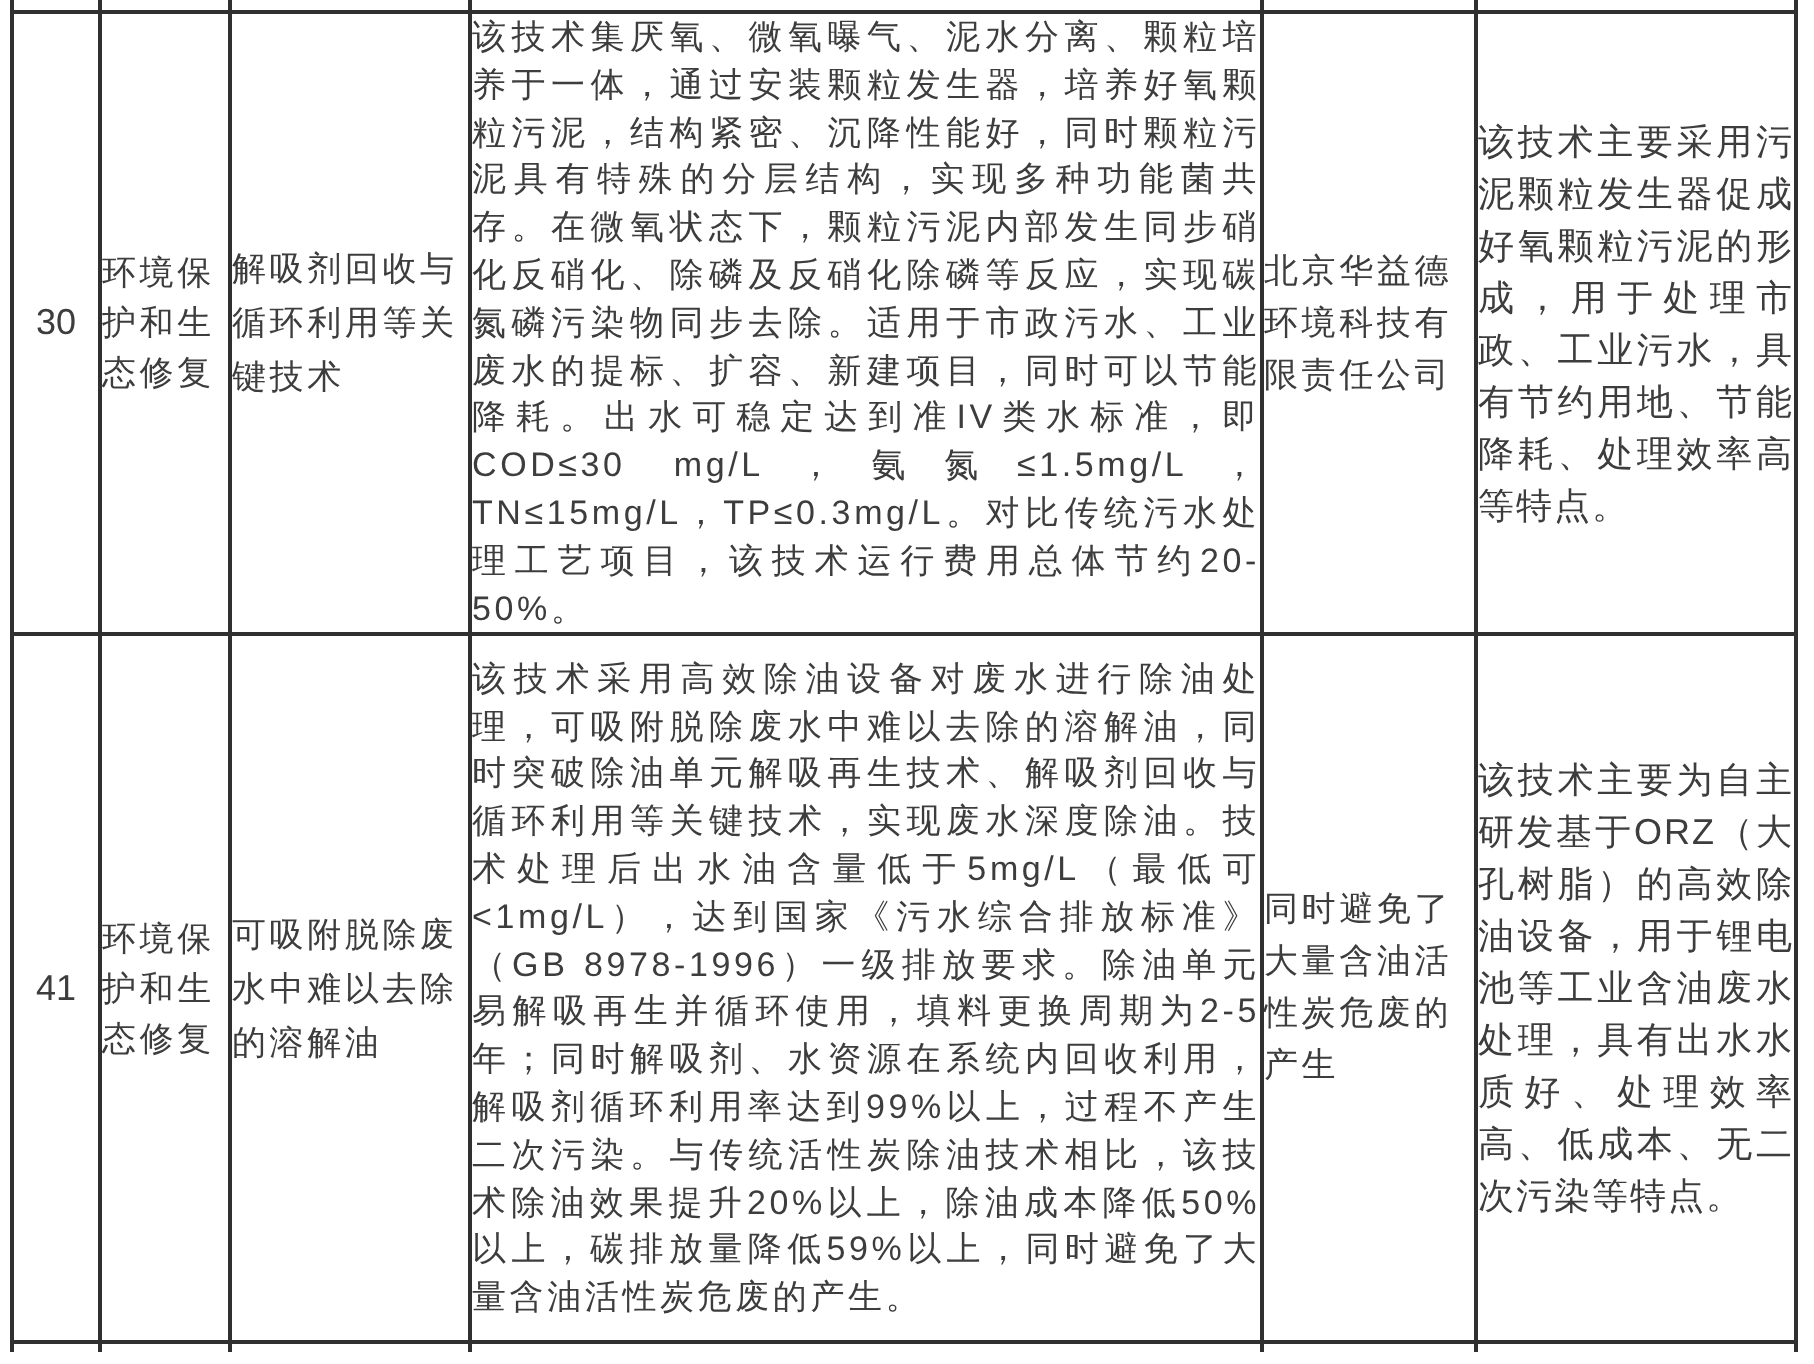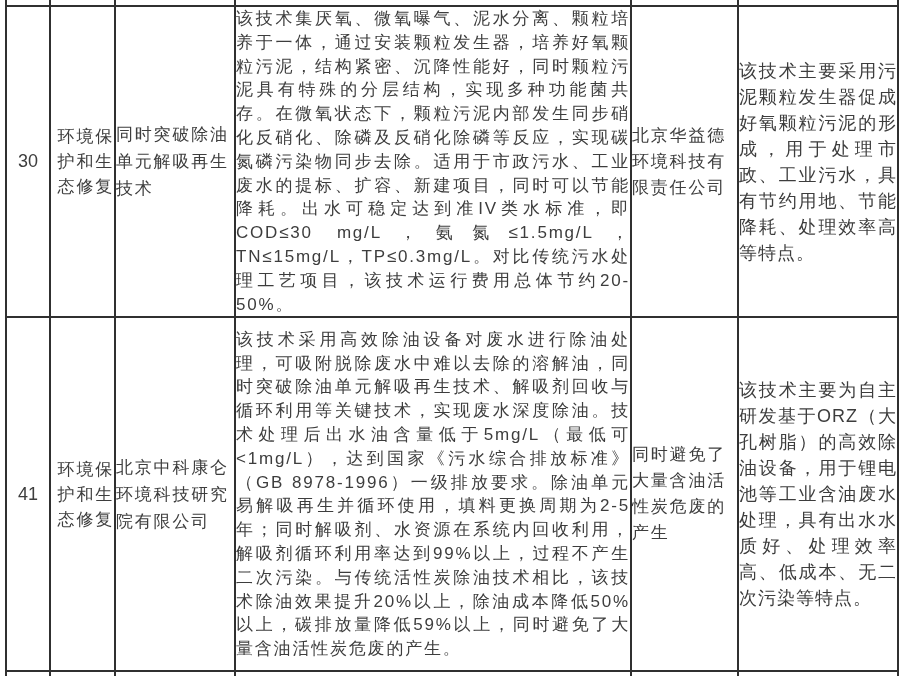--- a/index.html
+++ b/index.html
@@ -27,21 +27,21 @@
   tr.partial-top td { border-top:none; height:6px; }
   tr.partial-bottom td { border-bottom:none; height:5px; }
   tr.row-main-1 td { height:226px; }
   tr.row-main-2 td { height:354px; }
 
   td.c-no {
     text-align:center;
     font-size:18px;
   }
   td.c-cat {
-    text-align:right;
+    text-align:left;
     font-size:17px;
     letter-spacing:1.8px;
     line-height:25px;
     padding:0 4px;
     font-family:Liberation Serif, serif;
   }
   td.c-name {
     text-align:left;
     font-size:17px;
     letter-spacing:1.8px;
@@ -90,29 +90,29 @@
         <td></td>
         <td></td>
         <td></td>
         <td></td>
         <td></td>
         <td></td>
       </tr>
       <tr class="row-main-1">
         <td class="c-no">30</td>
         <td class="c-cat">环境保护和生态修复</td>
-        <td class="c-name">同时突破除油单元解吸再生技术</td>
+        <td class="c-name">解吸剂回收与循环利用等关键技术</td>
         <td class="c-desc">该技术集厌氧、微氧曝气、泥水分离、颗粒培养于一体，通过安装颗粒发生器，培养好氧颗粒污泥，结构紧密、沉降性能好，同时颗粒污泥具有特殊的分层结构，实现多种功能菌共存。在微氧状态下，颗粒污泥内部发生同步硝化反硝化、除磷及反硝化除磷等反应，实现碳氮磷污染物同步去除。适用于市政污水、工业废水的提标、扩容、新建项目，同时可以节能降耗。出水可稳定达到准IV类水标准，即COD≤30 mg/L，氨氮≤1.5mg/L，TN≤15mg/L，TP≤0.3mg/L。对比传统污水处理工艺项目，该技术运行费用总体节约20-50%。</td>
         <td class="c-comp">北京华益德环境科技有限责任公司</td>
         <td class="c-feat">该技术主要采用污泥颗粒发生器促成好氧颗粒污泥的形成，用于处理市政、工业污水，具有节约用地、节能降耗、处理效率高等特点。</td>
       </tr>
       <tr class="row-main-2">
         <td class="c-no">41</td>
         <td class="c-cat">环境保护和生态修复</td>
-        <td class="c-name">北京中科康仑环境科技研究院有限公司</td>
+        <td class="c-name">可吸附脱除废水中难以去除的溶解油</td>
         <td class="c-desc">该技术采用高效除油设备对废水进行除油处理，可吸附脱除废水中难以去除的溶解油，同时突破除油单元解吸再生技术、解吸剂回收与循环利用等关键技术，实现废水深度除油。技术处理后出水油含量低于5mg/L（最低可&lt;1mg/L），达到国家《污水综合排放标准》（GB 8978-1996）一级排放要求。除油单元易解吸再生并循环使用，填料更换周期为2-5年；同时解吸剂、水资源在系统内回收利用，解吸剂循环利用率达到99%以上，过程不产生二次污染。与传统活性炭除油技术相比，该技术除油效果提升20%以上，除油成本降低50%以上，碳排放量降低59%以上，同时避免了大量含油活性炭危废的产生。</td>
         <td class="c-comp">同时避免了大量含油活性炭危废的产生</td>
         <td class="c-feat">该技术主要为自主研发基于ORZ（大孔树脂）的高效除油设备，用于锂电池等工业含油废水处理，具有出水水质好、处理效率高、低成本、无二次污染等特点。</td>
       </tr>
       <tr class="partial-bottom">
         <td></td>
         <td></td>
         <td></td>
         <td></td>
         <td></td>

